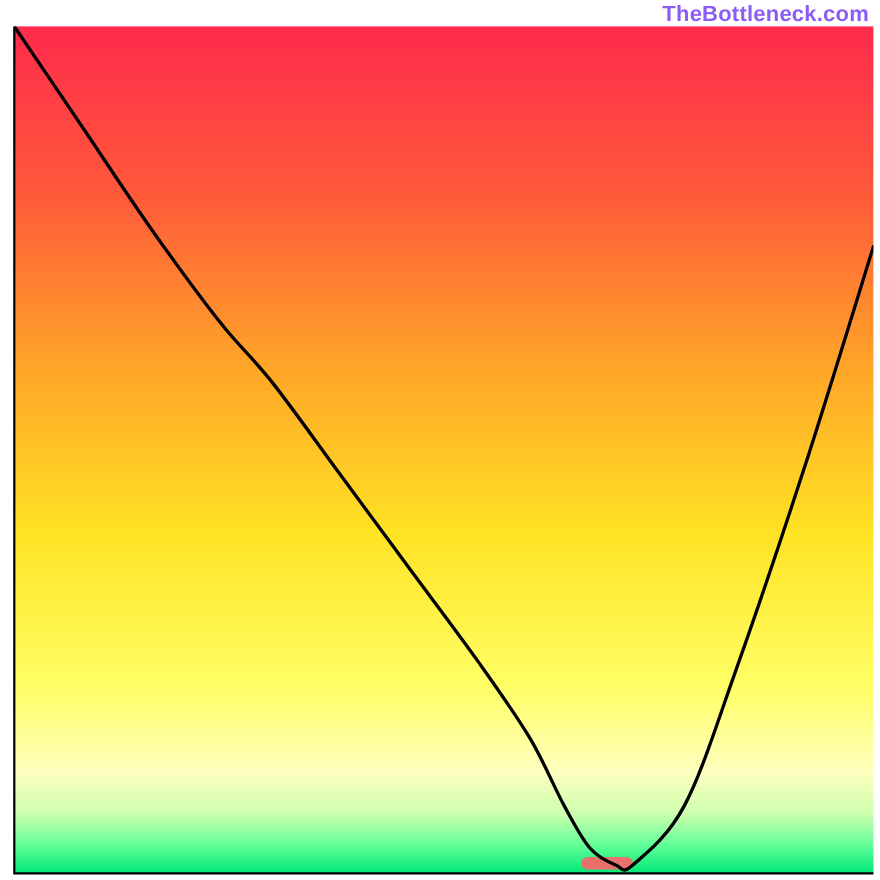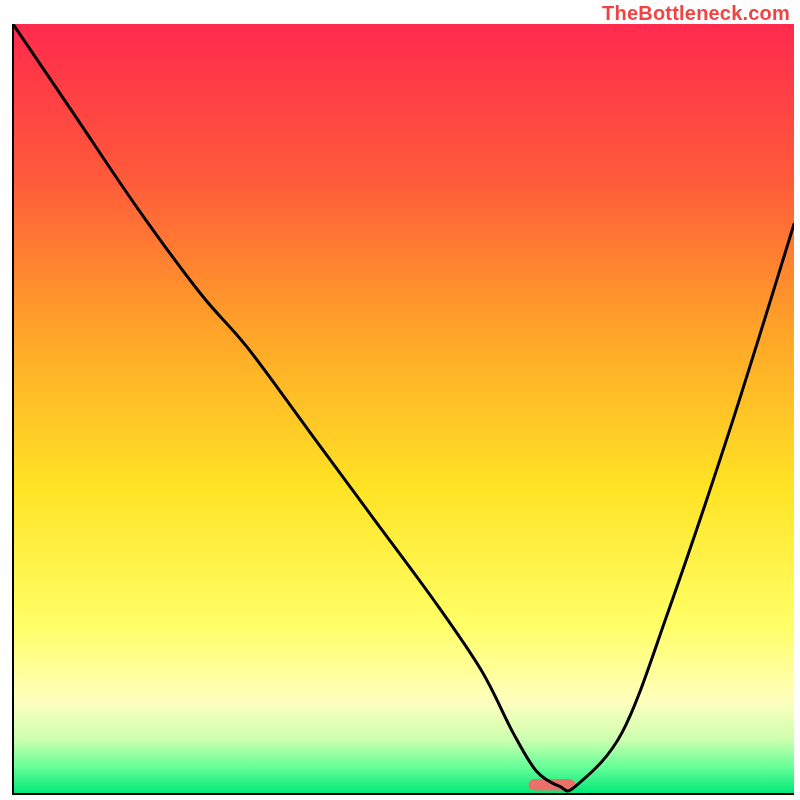--- a/index.html
+++ b/index.html
@@ -14,21 +14,21 @@
     position: relative;
     width: 800px;
     height: 800px;
   }
   .attribution {
     position: absolute;
     top: 2px;
     right: 10px;
     font-size: 20px;
     font-weight: bold;
-    color: #ef4444;
+    color: #8b5cf6;
     letter-spacing: 0.2px;
   }
   svg {
     position: absolute;
     top: 0;
     left: 0;
   }
 </style>
 </head>
 <body>

